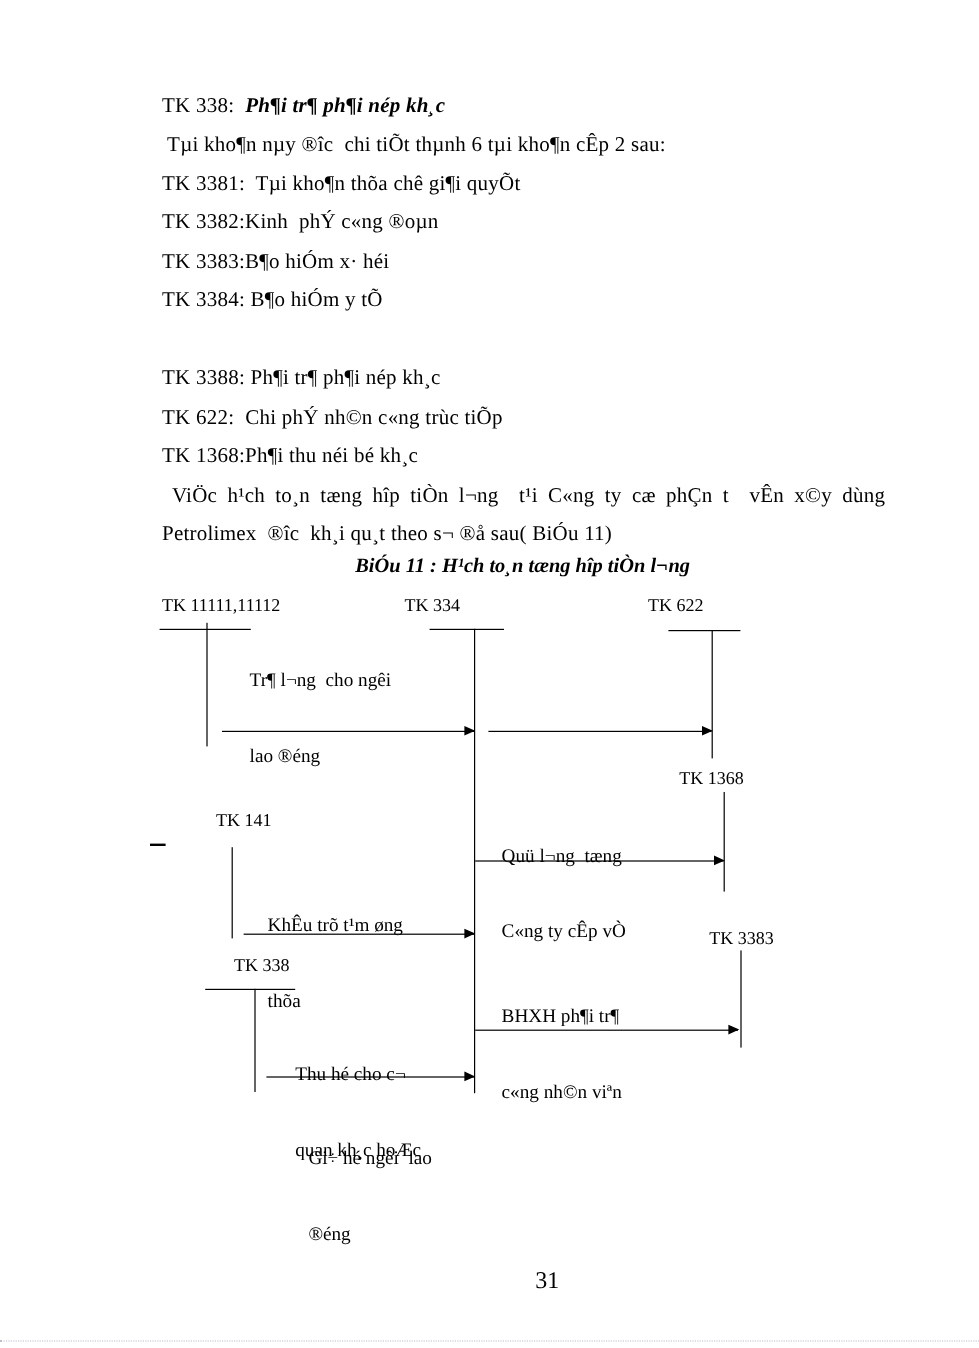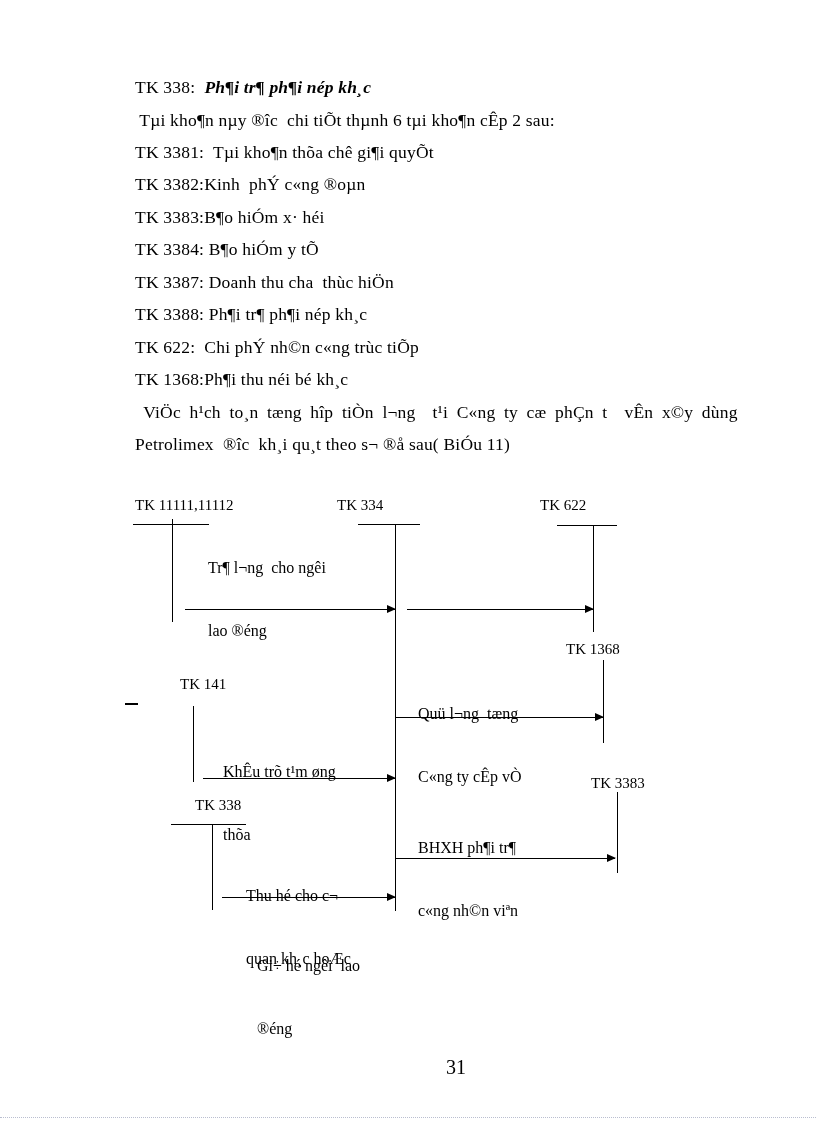--- a/index.html
+++ b/index.html
@@ -60,27 +60,27 @@
 <body>
 
 <div class="page">
 
   <div class="dline" style="left:135px;top:77px;"><span>TK 338:  </span><span class="bold-ital">Ph¶i tr¶ ph¶i nép kh¸c</span></div>
   <div class="dline" style="left:135px;top:110px;"> Tµi kho¶n nµy ®îc  chi tiÕt thµnh 6 tµi kho¶n cÊp 2 sau:</div>
   <div class="dline" style="left:135px;top:142px;">TK 3381:  Tµi kho¶n thõa chê gi¶i quyÕt</div>
   <div class="dline" style="left:135px;top:174px;">TK 3382:Kinh  phÝ c«ng ®oµn</div>
   <div class="dline" style="left:135px;top:207px;">TK 3383:B¶o hiÓm x· héi</div>
   <div class="dline" style="left:135px;top:239px;">TK 3384: B¶o hiÓm y tÕ</div>
-  <div class="dline" style="left:135px;top:272px;">TK 3387: Doanh thu cha  thùc hiÖn</div>
   <div class="dline" style="left:135px;top:304px;">TK 3388: Ph¶i tr¶ ph¶i nép kh¸c</div>
   <div class="dline" style="left:135px;top:337px;">TK 622:  Chi phÝ nh©n c«ng trùc tiÕp</div>
   <div class="dline" style="left:135px;top:369px;">TK 1368:Ph¶i thu néi bé kh¸c</div>
   <div class="dline wide" style="left:135px;top:402px;"> ViÖc h¹ch to¸n tæng hîp tiÒn l¬ng  t¹i C«ng ty cæ phÇn t  vÊn x©y dùng</div>
   <div class="dline" style="left:135px;top:434px;">Petrolimex  ®îc  kh¸i qu¸t theo s¬ ®å sau( BiÓu 11)</div>
 
+  <div class="diag-title" style="left:296px;top:462px;">BiÓu 11 : H¹ch to¸n tæng hîp tiÒn l¬ng</div>
 
   <div class="acct-label" style="left:135px;top:497px;">TK 11111,11112</div>
   <div class="acct-label" style="left:337px;top:497px;">TK 334</div>
   <div class="acct-label" style="left:540px;top:497px;">TK 622</div>
   <div class="acct-label" style="left:566px;top:641px;">TK 1368</div>
   <div class="acct-label" style="left:180px;top:676px;">TK 141</div>
   <div class="acct-label" style="left:591px;top:775px;">TK 3383</div>
   <div class="acct-label" style="left:195px;top:797px;">TK 338</div>
 
   <div class="hline" style="left:133px;top:524px;width:76px;"></div>

